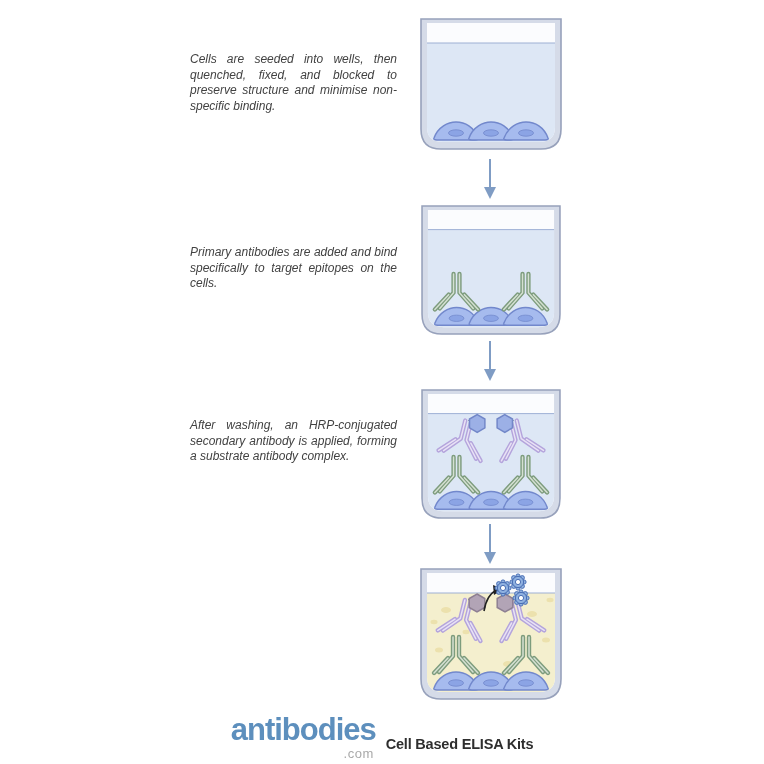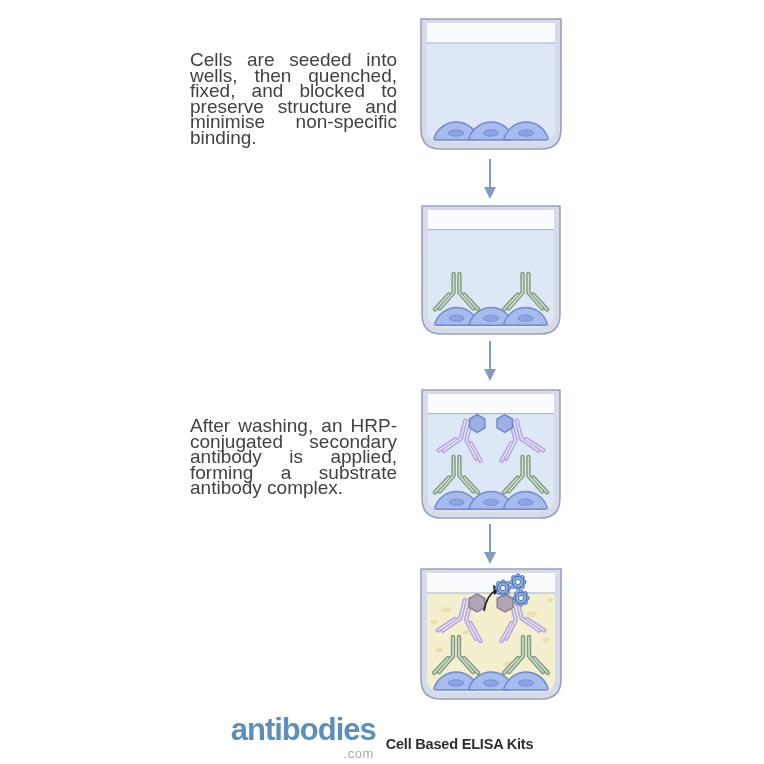--- a/index.html
+++ b/index.html
@@ -2,22 +2,23 @@
 <html style="--text: #424242; --brand-blue: #5d8fbd; --suffix-gray: #a9a9a9; --caption-dark: #2e2e2e; --arrow: #7f9cc4; --well-wall: #d5dbe8; --well-wall-border: #97a1bb; --liquid-blue: #dde7f5; --liquid-yellow: #f4efce; --liquid-line: #9db0d4; --cell-fill: #a6bbee; --cell-border: #7288cc; --cell-nucleus: #8ba4e5; --antibody-green: #7d9c7d; --antibody-green-light: #d5e0d2; --antibody-purple: #b4a4dc; --antibody-purple-light: #e8e2f5; --hrp-blue: #9cb0e6; --hrp-blue-border: #7287c8; --hrp-gray: #b2a4b6; --hrp-gray-border: #8d7f92; --tmb-blue: #8fb1e0; --tmb-blue-border: #4a6fb5; --substrate-blob: #ece1ad; --reaction-arrow: #222222;"><head>
 <meta charset="utf-8">
 <style>
   html,body{margin:0;padding:0;background:#fff;}
   .canvas{
     position:relative;width:764px;height:764px;background:#fff;overflow:hidden;
     font-family:"Liberation Sans", sans-serif;
   }
   .step-text{
     position:absolute;left:190px;width:207px;
-    font-size:19px;line-height:15.6px;color:var(--text);
+    font-size:12px;line-height:15.6px;color:var(--text);
     text-align:justify;
+    font-style:italic;
   }
   #t1{top:52px}#t2{top:245px}#t3{top:418px}#t4{top:586px}
   .well{position:absolute;left:418px;}
   #w1{top:16px}#w2{top:203px}#w3{top:387px}#w4{top:566px}
   .flow-arrow{position:absolute;left:482px;}
   #a1{top:158px}#a2{top:340px}#a3{top:523px}
 
   
   .wall{fill:var(--well-wall);stroke:var(--well-wall-border);stroke-width:1.6;}
   .interior{fill:#fbfcfe;}
@@ -108,20 +109,21 @@
     <line class="liquid-line" x1="9" y1="27" x2="137" y2="27"></line>
     <use href="#cell" transform="translate(38,114)"></use>
     <use href="#cell" transform="translate(73,114)"></use>
     <use href="#cell" transform="translate(108,114)"></use>
   </svg>
 
   <svg class="flow-arrow" id="a1" width="16" height="42" viewBox="0 0 16 42">
     <use href="#flow-arrow-shape"></use>
   </svg>
 
+  <div class="step-text" id="t2">Primary antibodies are added and bind specifically to target epitopes on the cells.</div>
   <svg class="well" id="w2" width="146" height="134" viewBox="0 0 146 136">
     <path class="wall" d="M3,3 H143 V113 Q143,133 123,133 H23 Q3,133 3,113 Z"></path>
     <path class="interior" d="M9,7 H137 V111 Q137,126 121,126 H25 Q9,126 9,111 Z"></path>
     <path class="liq-blue" d="M9,27 H137 V111 Q137,126 121,126 H25 Q9,126 9,111 Z"></path>
     <line class="liquid-line" x1="9" y1="27" x2="137" y2="27"></line>
     <use href="#cell" transform="translate(38,114)"></use>
     <use href="#cell" transform="translate(73,114)"></use>
     <use href="#cell" transform="translate(108,114)"></use>
     <use href="#antibody" transform="translate(38,96)" style="--ab-main:var(--antibody-green);--ab-light:var(--antibody-green-light)"></use>
     <use href="#antibody" transform="translate(108,96)" style="--ab-main:var(--antibody-green);--ab-light:var(--antibody-green-light)"></use>

